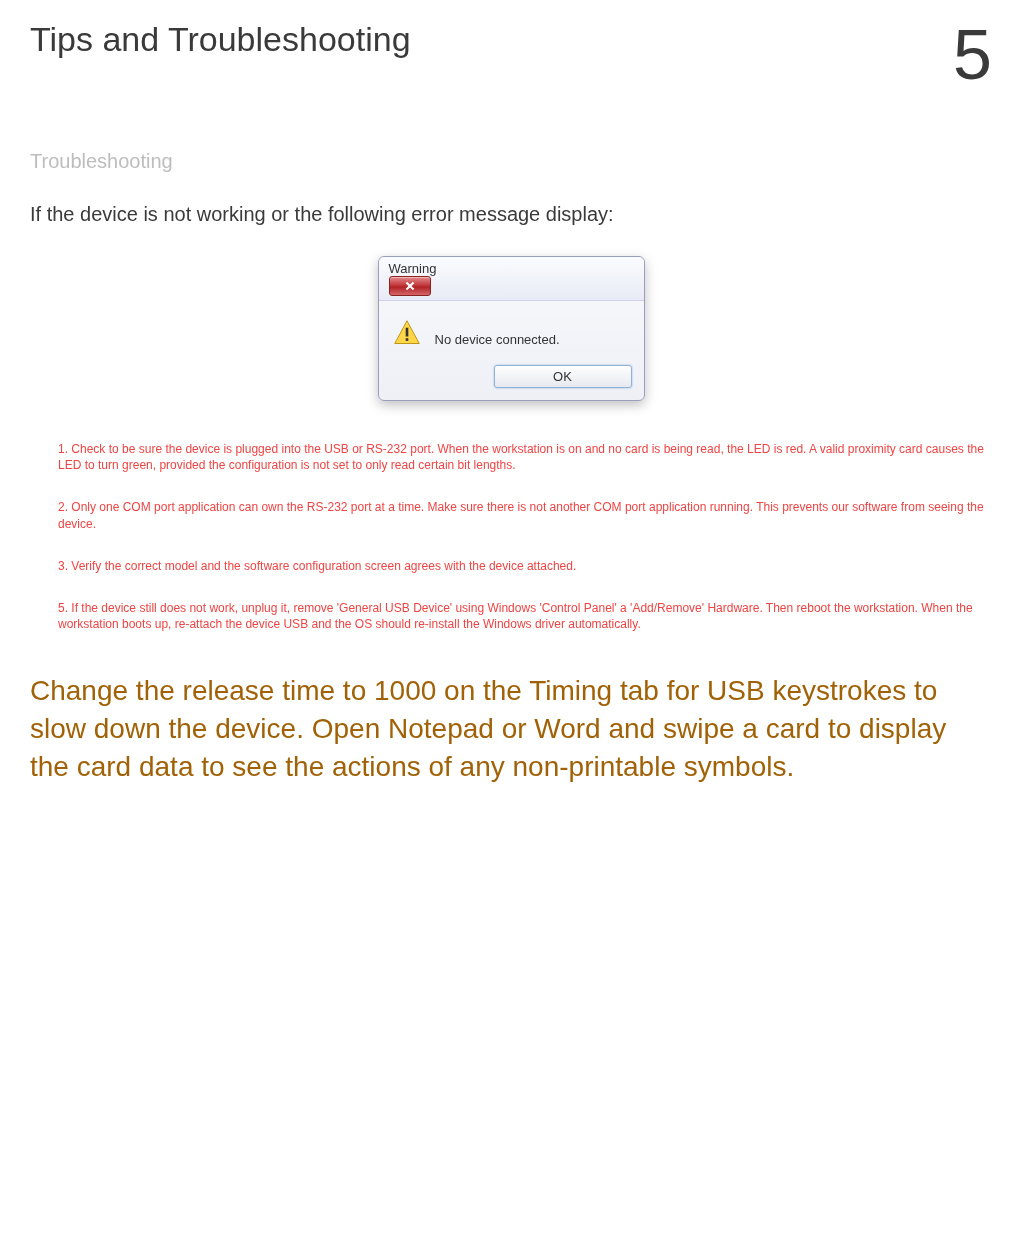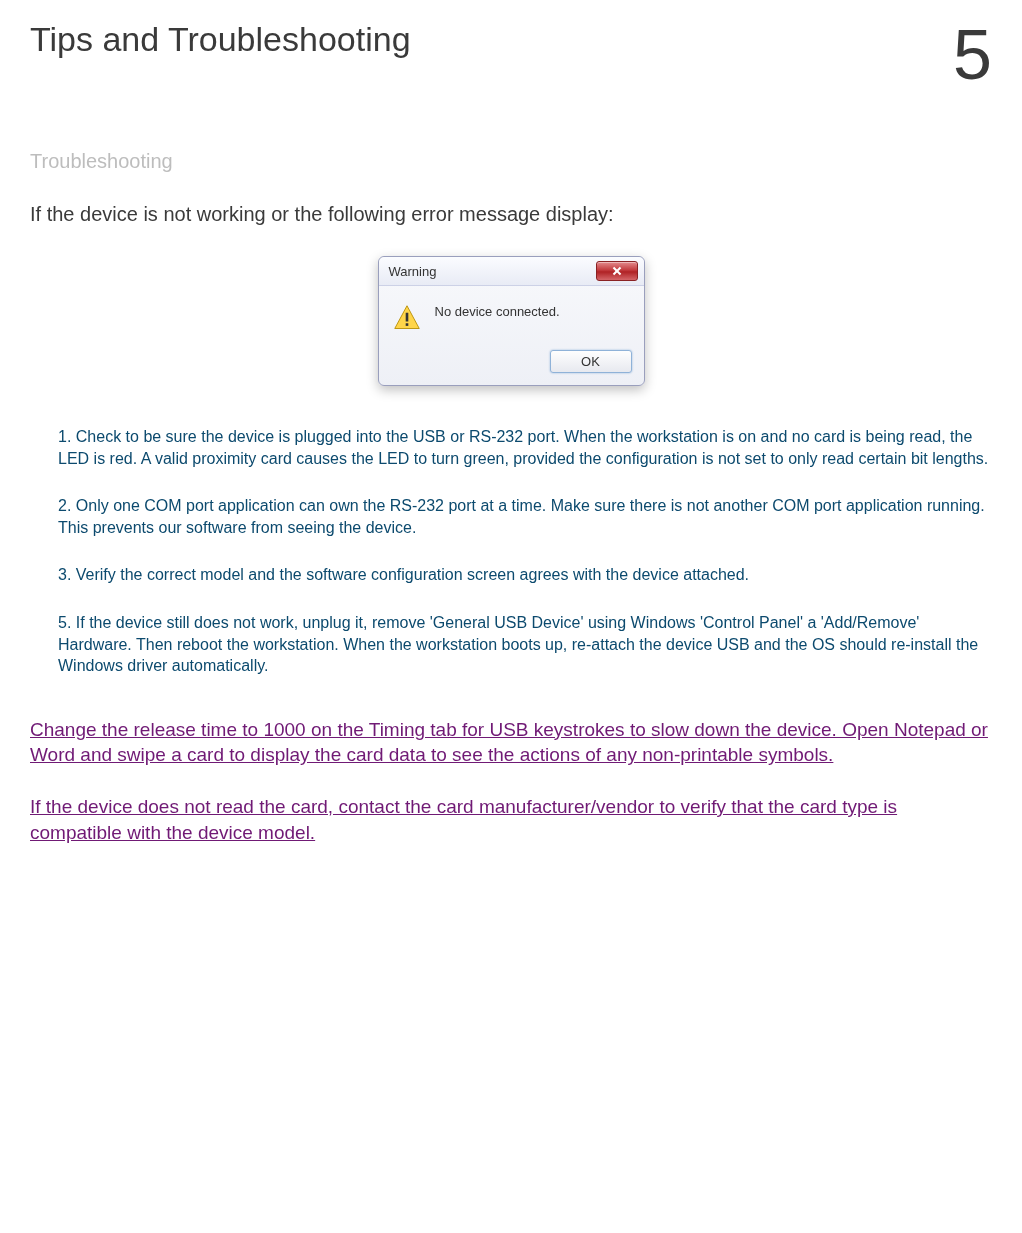--- a/index.html
+++ b/index.html
@@ -48,25 +48,26 @@
     width: 265px;
     border: 1px solid #9a9fbd;
     border-radius: 6px;
     background: linear-gradient(#f8f9fc, #eef0f6);
     box-shadow: 0 4px 12px rgba(0,0,0,0.25);
     text-align: left;
   }
   .dialog-titlebar {
     display: flex;
     justify-content: space-between;
-    align-items: center;
+    align-items: flex-start;
     padding: 4px 6px 4px 10px;
     background: linear-gradient(#fbfcff, #e8ebf5);
     border-bottom: 1px solid #ccd1e6;
     border-radius: 6px 6px 0 0;
+    flex-direction: column;
   }
   .dialog-title {
     font-size: 13px;
     color: #333;
   }
   .dialog-close {
     width: 40px;
     height: 18px;
     background: linear-gradient(#e48b8d, #c33b3e 45%, #b02225 55%, #d46568);
     border: 1px solid #8a2224;
@@ -81,63 +82,62 @@
     top: 50%;
     width: 10px;
     height: 2px;
     background: #fff;
     transform-origin: center;
   }
   .dialog-close::before { transform: translate(-50%,-50%) rotate(45deg); }
   .dialog-close::after  { transform: translate(-50%,-50%) rotate(-45deg); }
   .dialog-body {
     display: flex;
-    align-items: flex-start;
+    align-items: flex-end;
     padding: 18px 14px 12px 14px;
   }
   .dialog-icon {
     width: 28px;
     height: 28px;
     margin-right: 14px;
     flex-shrink: 0;
   }
   .dialog-icon svg { width: 100%; height: 100%; }
   .dialog-msg {
     font-size: 13px;
     color: #333;
   }
   .dialog-buttons {
     text-align: right;
     padding: 6px 12px 12px 12px;
   }
   .ok-btn {
     display: inline-block;
     min-width: 72px;
-    padding: 3px 4px;
+    padding: 3px 32px;
     font-size: 13px;
     color: #333;
     text-align: center;
     background: linear-gradient(#fefefe, #e7e9ef);
     border: 1px solid #8fb2d8;
     border-radius: 3px;
     box-shadow: 0 0 2px #8fb2d8;
   }
   .steps {
     padding-left: 28px;
-    font-size: 16px;
-    color: #0c4a6e;
+    font-size: 12px;
+    color: #ef4444;
     line-height: 1.35;
   }
   .steps p { margin: 0 0 26px 0; }
   .footer-text {
-    font-size: 19px;
-    color: #701a75;
+    font-size: 28px;
+    color: #a16207;
     line-height: 1.35;
     margin-top: 40px;
-    text-decoration: underline;
   }
   .footer-text p { margin: 0 0 26px 0; }
 </style>
 </head>
 <body>
 
 <div class="header">
   <h1 class="page-title">Tips and Troubleshooting</h1>
   <div class="chapter-number">5</div>
 </div>
@@ -170,14 +170,13 @@
 
 <div class="steps">
   <p>1.  Check  to be sure the device is plugged into the USB or RS-232 port. When the workstation is on and no card is being read, the LED is red. A valid proximity card causes the LED to turn green, provided the configuration is not set to only read certain bit lengths.</p>
   <p>2. Only one COM port application can own the RS-232 port at a time. Make sure there is not another COM port application running. This prevents our software from seeing the device.</p>
   <p>3. Verify the correct model and the software configuration screen agrees with the device attached.</p>
   <p>5.  If the device still does not work, unplug it, remove  'General  USB Device'  using Windows 'Control Panel' a 'Add/Remove' Hardware. Then reboot the workstation. When the workstation  boots up, re-attach  the device  USB and the OS should  re-install  the Windows driver automatically.</p>
 </div>
 
 <div class="footer-text">
   <p>Change the release time to 1000 on the Timing tab for USB keystrokes  to slow down the device. Open Notepad or Word and swipe a card to display the card data to see the actions of any non-printable symbols.</p>
-  <p>If the device does not read the card, contact the card manufacturer/vendor to verify that the card type is compatible with the device model.</p>
 </div>
 
 </body></html>

